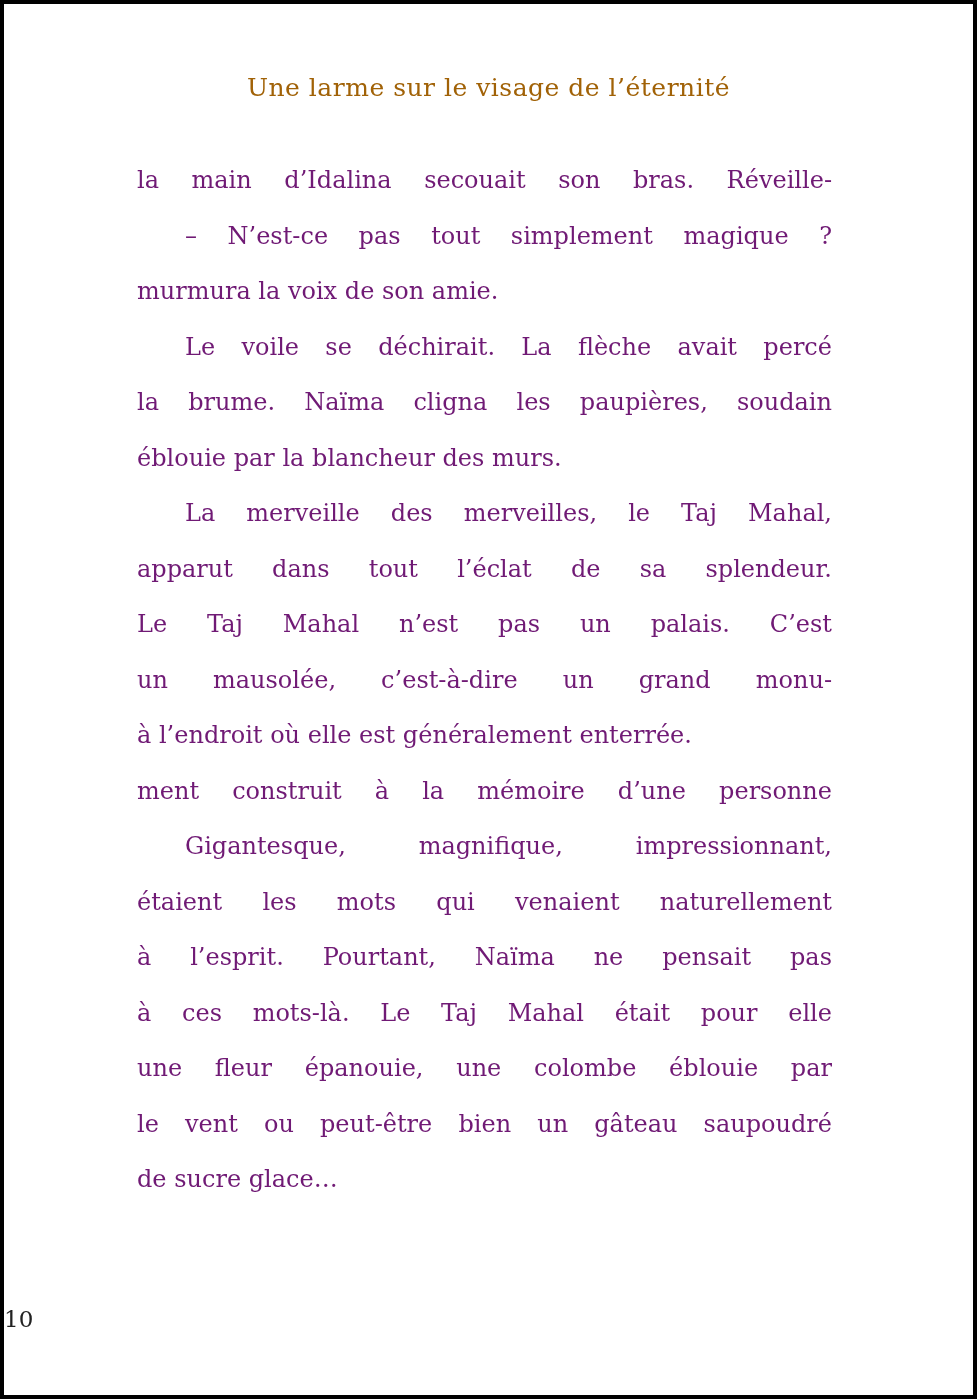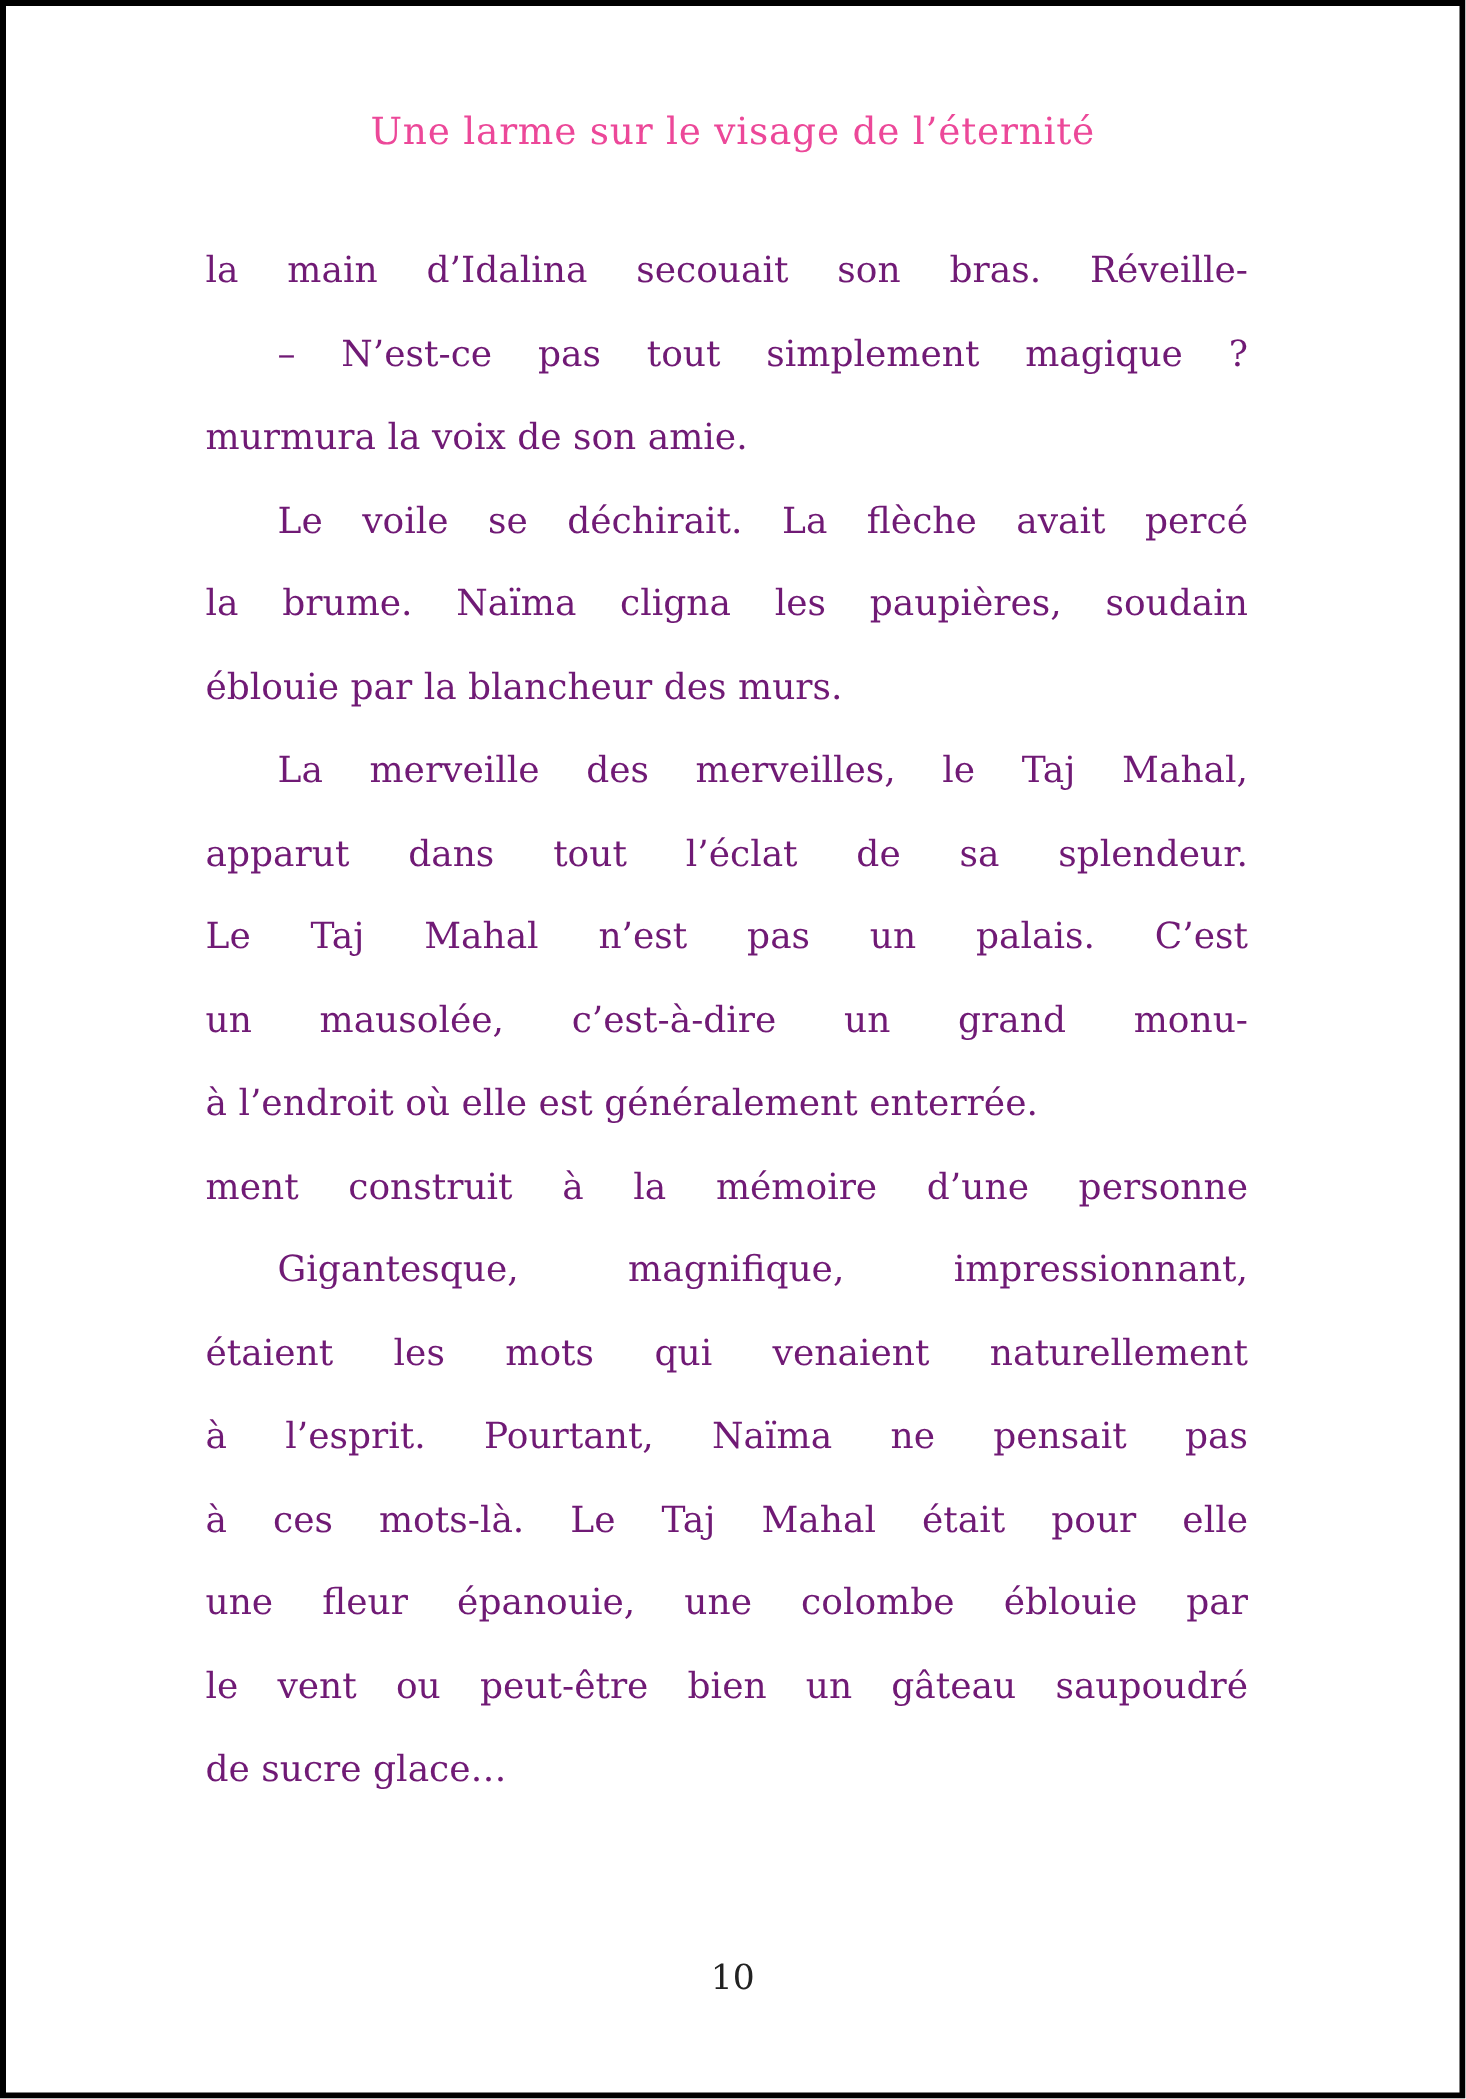--- a/index.html
+++ b/index.html
@@ -18,21 +18,21 @@
     font-family: "DejaVu Serif", serif;
   }
   .running-header {
     position: absolute;
     top: 68px;
     left: 0;
     right: 0;
     text-align: center;
     font-size: 25px;
     line-height: 32px;
-    color: #ec4899;
+    color: #a16207;
     letter-spacing: 0.5px;
   }
   .text-column {
     position: absolute;
     top: 139px;
     left: 133px;
     width: 695px;
     font-size: 24px;
     line-height: 74px;
     color: #701a75;
@@ -47,21 +47,21 @@
     text-align-last: left;
   }
   .line.indent {
     text-indent: 48px;
   }
   .page-footer {
     position: absolute;
     top: 1302px;
     left: 0;
     right: 0;
-    text-align: center;
+    text-align: left;
     font-size: 23px;
     color: #222222;
   }
 </style>
 </head>
 <body>
 
 <div class="page">
 
   <div class="running-header">Une larme sur le visage de l’éternité</div>

